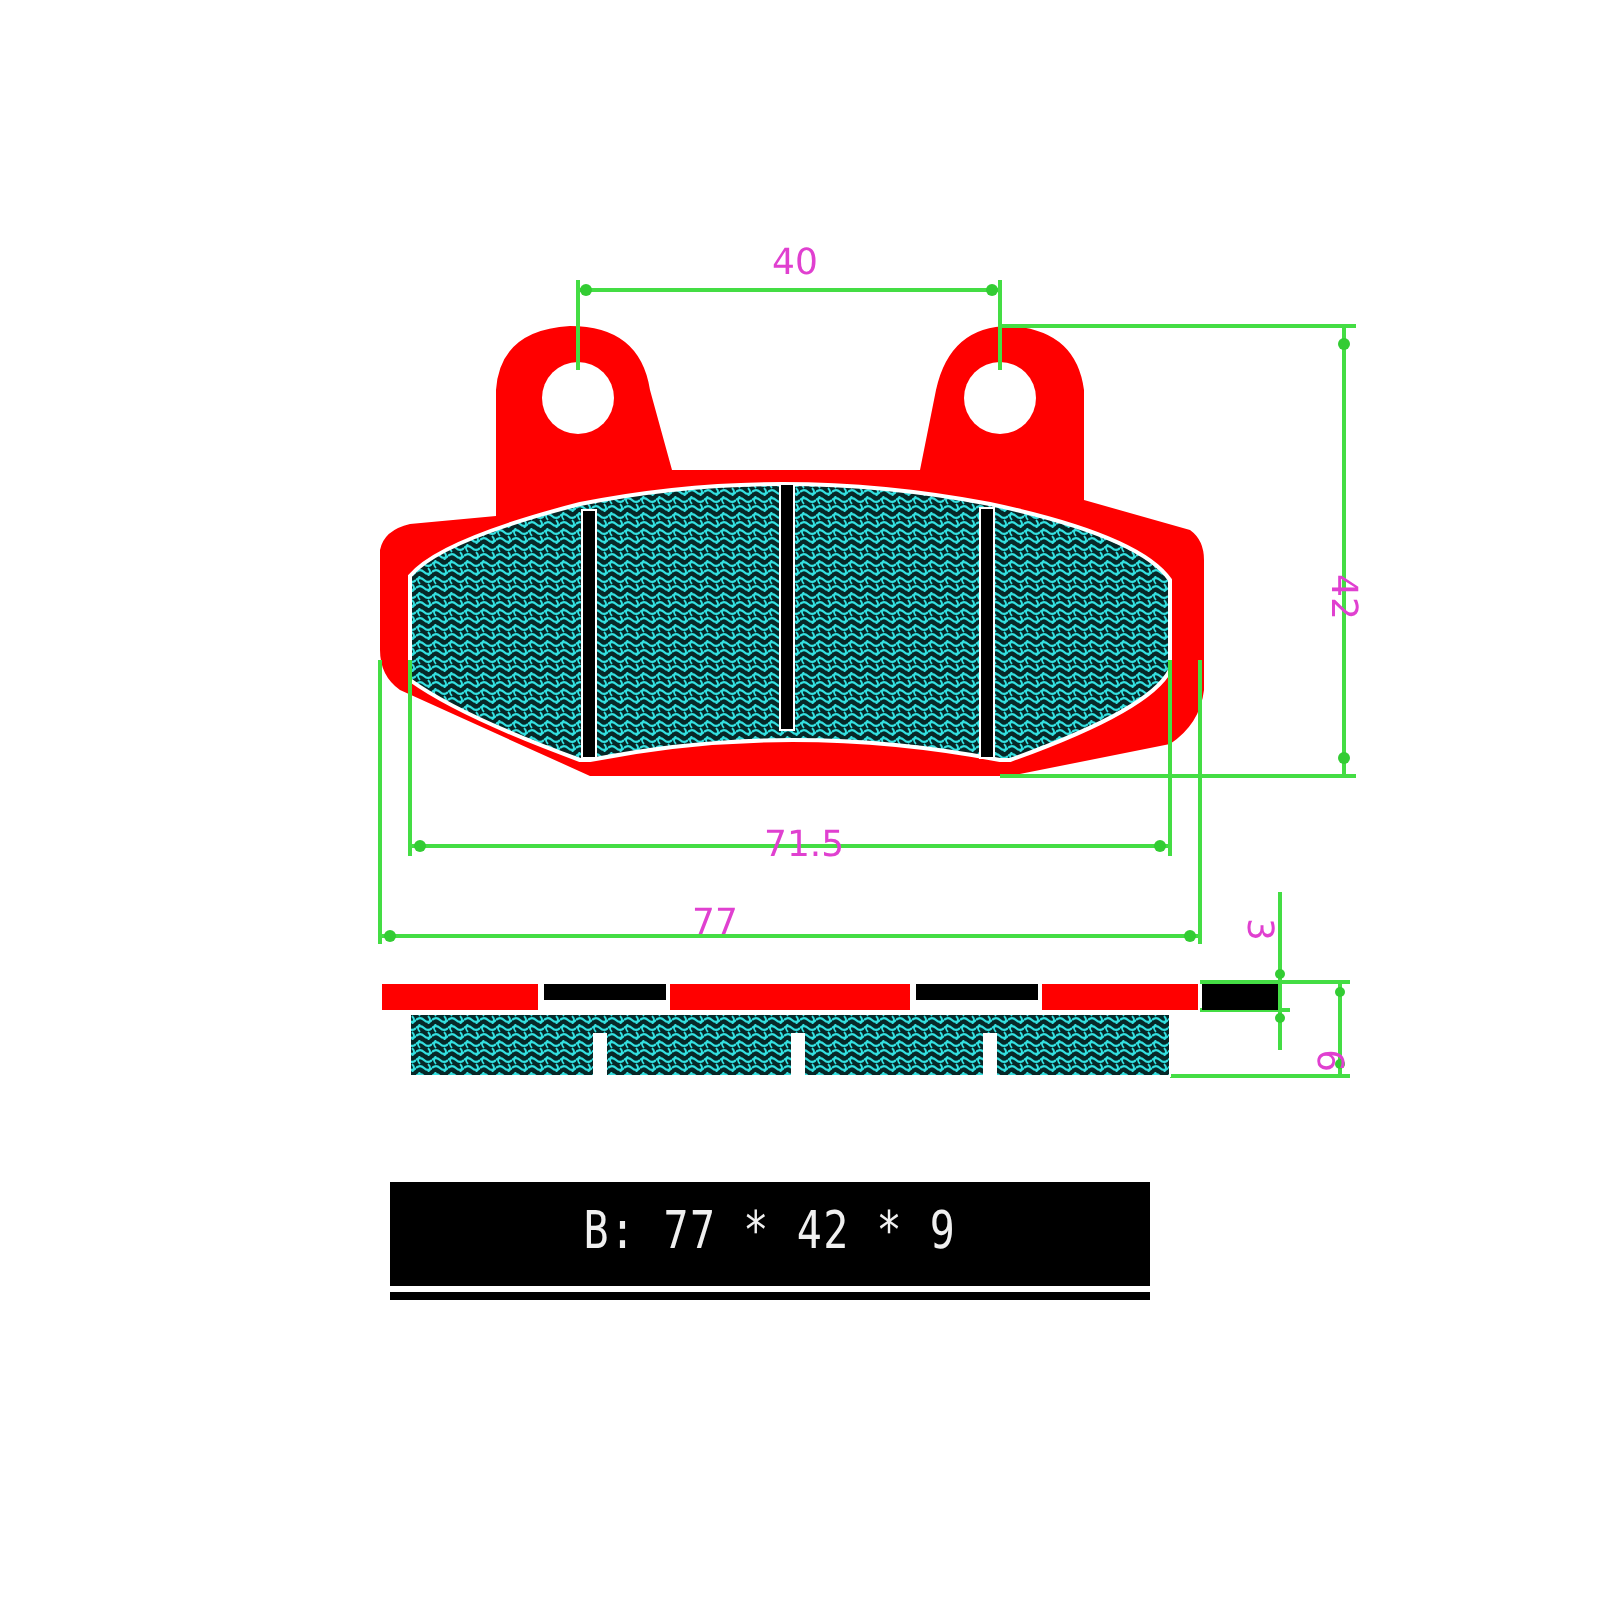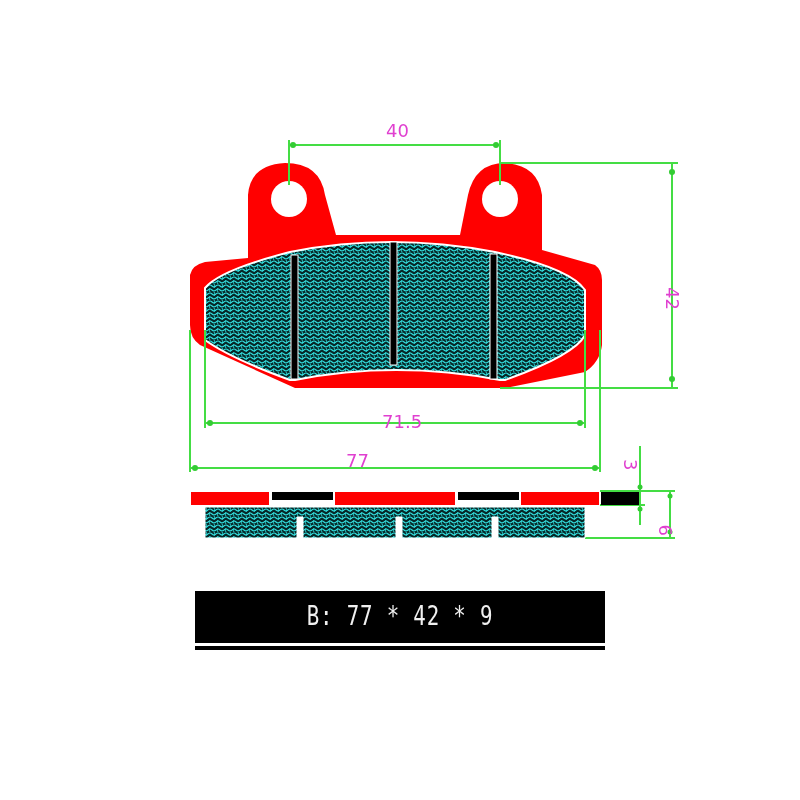--- a/index.html
+++ b/index.html
@@ -1,19 +1,19 @@
 <!DOCTYPE html>
 <html><head>
 <meta charset="utf-8">
 <style>
   html,body{margin:0;padding:0;background:#ffffff;}
   body{width:800px;height:800px;position:relative;overflow:hidden;font-family:"DejaVu Sans",sans-serif;}
   #diagram{position:absolute;left:0;top:0;width:800px;height:800px;}
   .dim-label{font-family:"DejaVu Sans",sans-serif;font-size:18px;fill:#e040d0;}
-  .spec-box{position:absolute;left:195px;top:591px;width:410px;height:52px;background:#000;border-bottom:3px solid #fff;box-shadow:0 4px 0 #000;}
+  .spec-box{position:absolute;left:195px;top:591px;width:380px;height:52px;background:#000;border-bottom:3px solid #fff;box-shadow:0 4px 0 #000;}
   .spec-text{position:absolute;left:0;right:0;top:10px;text-align:center;color:#f0f0f0;font-family:"DejaVu Sans Mono",monospace;font-size:26px;letter-spacing:1px;transform:scaleX(0.8);}
 </style>
 </head>
 <body>
 
 <svg id="diagram" viewBox="0 0 800 800" xmlns="http://www.w3.org/2000/svg">
   <defs>
     <pattern id="friction" width="8" height="8" patternUnits="userSpaceOnUse">
       <rect width="8" height="8" fill="#062828"></rect>
       <path d="M0 2 Q2 0 4 2 T8 2 M0 6 Q2 4 4 6 T8 6" stroke="#33e0e0" stroke-width="1.1" fill="none"></path>

